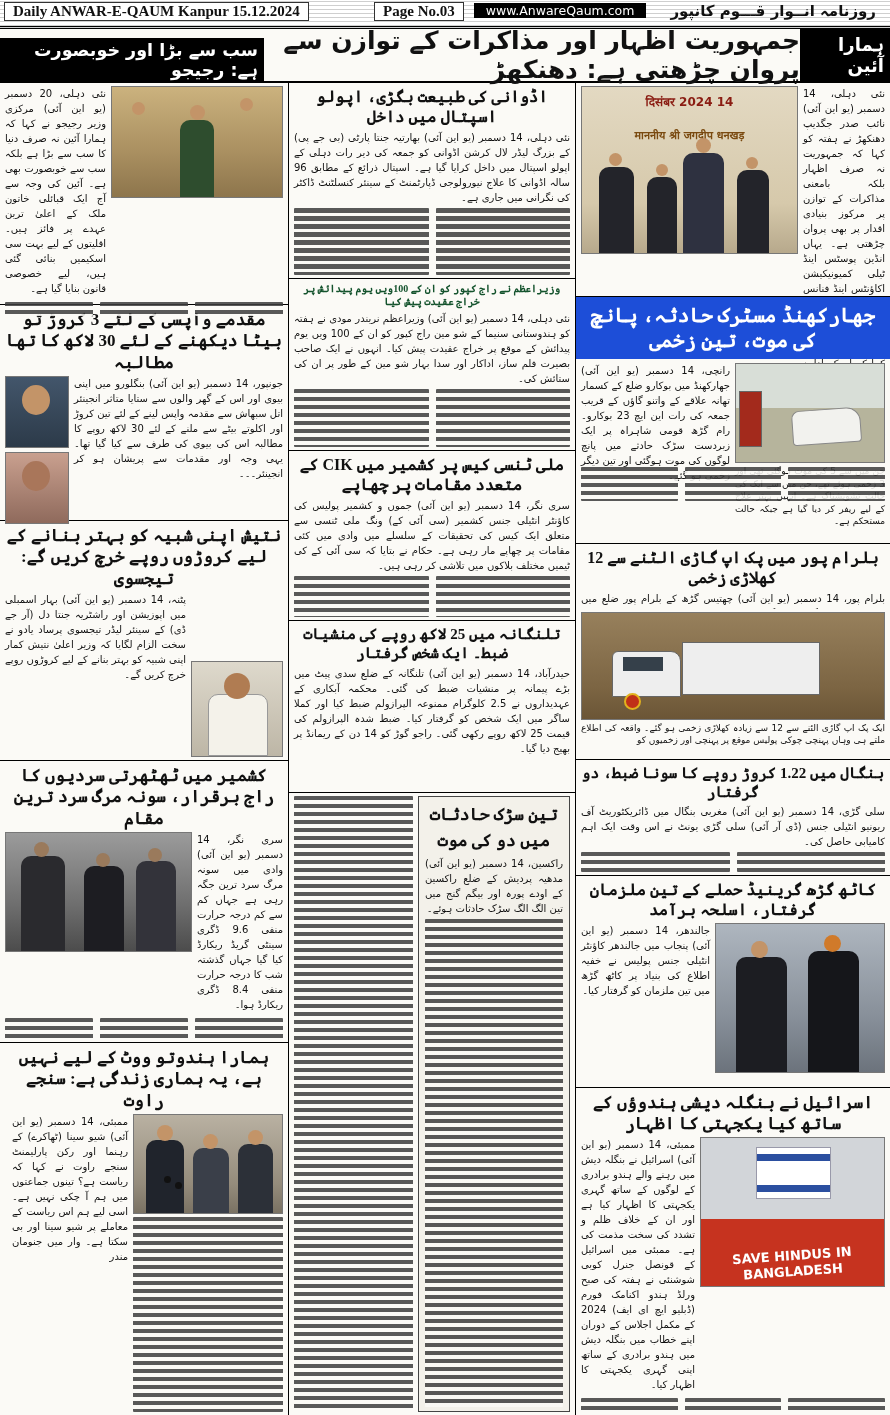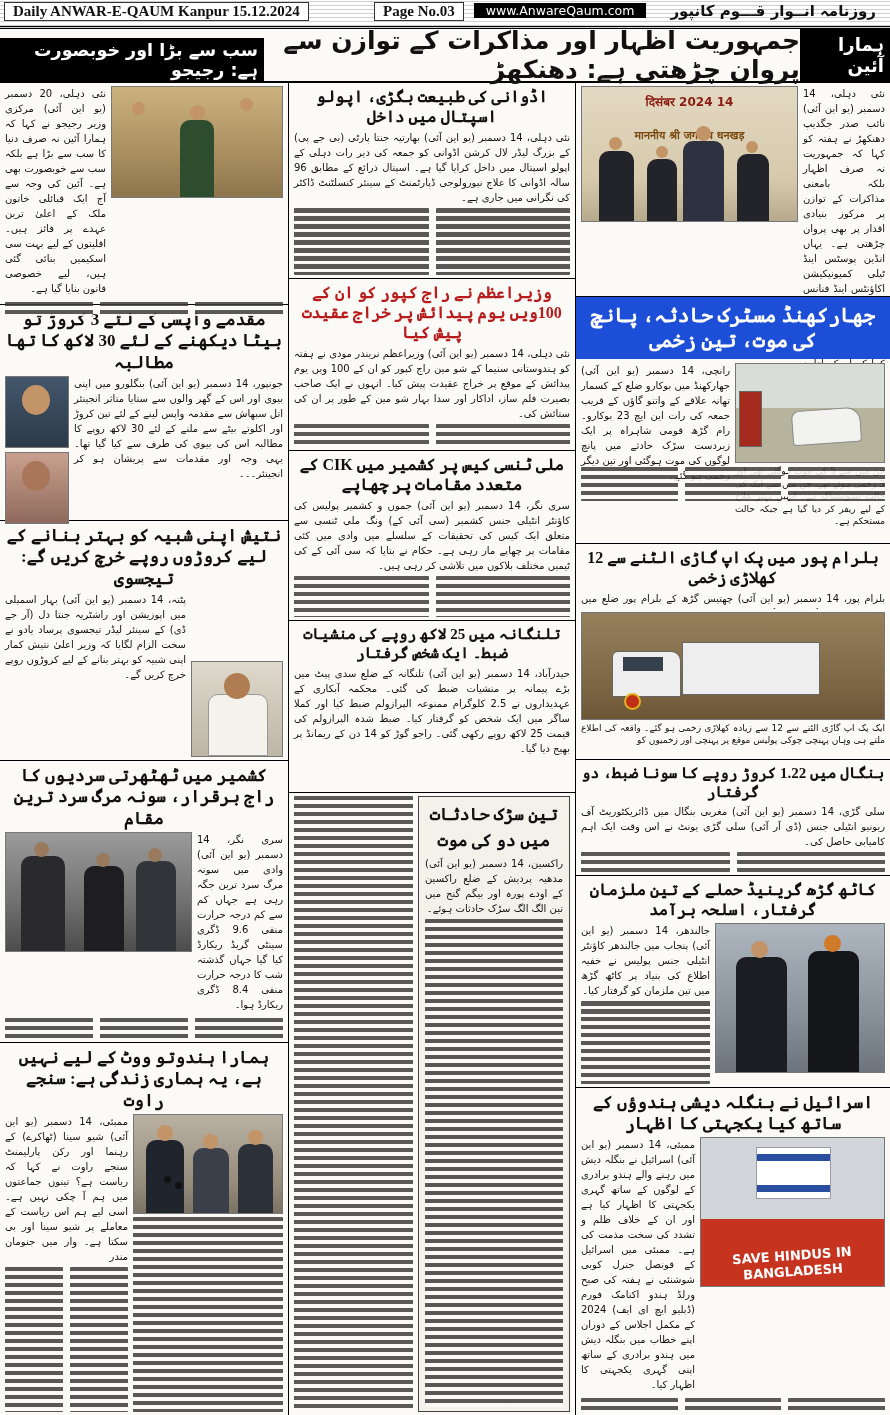--- a/index.html
+++ b/index.html
@@ -22,21 +22,21 @@
   
   #main{display:flex;height:1332px;}
   .col{display:flex;flex-direction:column;overflow:hidden;}
   #col-right{width:314px;border-left:1.5px solid #000;}
   #col-mid{width:286px;border-left:1.5px solid #000;}
   #col-left{flex:1;}
   .art{padding:3px 5px;border-bottom:1.5px solid #000;display:flex;flex-direction:column;box-sizing:border-box;}
   .art:last-child{border-bottom:none;flex:1;}
   .hl{font-weight:bold;text-align:center;line-height:1.25;margin:1px 0 3px;font-family:Liberation Serif, serif;}
   .hl.sz16{font-size:16px;}.hl.sz17{font-size:17px;}.hl.sz15{font-size:15px;}
-  .hl.heavy{font-weight:800;font-size:16px;color:#b91c1c;}
+  .hl.heavy{font-weight:800;font-size:10px;color:#14532d;}
   .hl.rev{background:#1d4ed8;color:#fff;font-size:20px;padding:6px 4px;margin:-3px -5px 4px;}
   .lead{font-size:10px;line-height:1.5;text-align:justify;margin:0 0 3px;}
   .row{display:flex;gap:5px;}
   .cols{display:flex;gap:7px;flex:1;min-height:14px;}
   .greek{flex:1;background:repeating-linear-gradient(#3c3c3c 0 4.5px,#fbfaf6 4.5px 8px);opacity:.85;border-radius:1px;}
   
   .ph{position:relative;border:1px solid #777;box-sizing:border-box;flex-shrink:0;overflow:hidden;}
   .cap{font-size:9px;line-height:1.4;text-align:justify;margin-top:2px;}
   .person{position:absolute;bottom:0;background:#23242a;border-radius:10px 10px 0 0;}
   .head{position:absolute;background:#c39468;border-radius:50%;}
@@ -79,21 +79,21 @@
     <div class="band-black" id="band-left">سب سے بڑا اور خوبصورت ہے: رجیجو</div>
   </div>
 
   <div id="main">
 
     <div class="col" id="col-right">
 
       <div class="art" style="height:214px">
         <div class="row" style="flex:1">
           <p class="lead" style="width:82px">نئی دہلی، 14 دسمبر (یو این آئی) نائب صدر جگدیپ دھنکھڑ نے ہفتہ کو کہا کہ جمہوریت نہ صرف اظہار بلکہ بامعنی مذاکرات کے توازن پر مرکوز بنیادی اقدار پر بھی پروان چڑھتی ہے۔ یہاں انڈین پوسٹس اینڈ ٹیلی کمیونیکیشن اکاؤنٹس اینڈ فنانس سروس کے 50ویں افتتاحی تقریب سے خطاب کرتے ہوئے مسٹر دھنکھڑ نے کہا کہ آج کے ادارہ جاتی چیلنج اکثر اندر اور باہر سے بامعنی مذاکرات اور مستند اظہار کے کنارے سے پیدا ہوتے ہیں۔ خیالات</p>
-          <div class="ph ph-event" style="flex:1;height:136px">
+          <div class="ph ph-event" style="flex:1;height:168px">
             <div class="ev-txt" style="top:6px;font-size:12px">14 दिसंबर 2024</div>
             <div class="ev-txt" style="top:40px;font-size:11px;color:#7a4a10">माननीय श्री जगदीप धनखड़</div>
             <div class="person" style="left:8%;width:16%;height:52%">
                 <div class="head" style="top:-14px;left:28%;width:13px;height:13px"></div>
               </div>
             <div class="person" style="left:30%;width:14%;height:46%">
                 <div class="head" style="top:-13px;left:30%;width:12px;height:12px"></div>
               </div>
             <div class="person" style="left:47%;width:19%;height:60%;background:#2e3140">
                 <div class="head" style="top:-15px;left:32%;width:15px;height:15px"></div>
@@ -150,21 +150,21 @@
         <div class="hl sz16">کاٹھ گڑھ گرینیڈ حملے کے تین ملزمان گرفتار، اسلحہ برآمد</div>
         <div class="row" style="flex:1">
           <div class="ph ph-street" style="width:170px;height:150px">
             <div class="person" style="left:12%;width:30%;height:78%;background:#1c1d22">
                 <div class="head" style="top:-16px;left:30%;width:17px;height:17px"></div>
               </div>
             <div class="person" style="left:55%;width:30%;height:82%;background:#15161a">
                 <div class="head" style="top:-16px;left:30%;width:17px;height:17px;background:#d07a2a"></div>
               </div>
           </div>
-          <div style="display:flex;flex-direction:column;flex:1">
+          <div style="display:flex;flex-direction:row;flex:1">
             <p class="lead">جالندھر، 14 دسمبر (یو این آئی) پنجاب میں جالندھر کاؤنٹر انٹیلی جنس پولیس نے خفیہ اطلاع کی بنیاد پر کاٹھ گڑھ میں تین ملزمان کو گرفتار کیا۔</p>
             <div class="greek" style="flex:1"></div>
           </div>
         </div>
       </div>
 
       <div class="art">
         <div class="hl sz17">اسرائیل نے بنگلہ دیشی ہندوؤں کے ساتھ کیا یکجہتی کا اظہار</div>
         <div class="row">
           <div class="ph ph-isr" style="width:185px;height:150px">
@@ -310,21 +310,21 @@
                   <div class="head" style="top:-14px;left:28%;width:15px;height:15px"></div>
                 </div>
               <div class="person" style="left:70%;width:24%;height:70%;background:#2c3038">
                   <div class="head" style="top:-14px;left:28%;width:15px;height:15px"></div>
                 </div>
               <div class="mic" style="left:20%;bottom:30%"></div>
               <div class="mic" style="left:28%;bottom:24%"></div>
             </div>
             <div class="greek" style="flex:1"></div>
           </div>
-          <div style="display:flex;flex-direction:column;flex:1">
+          <div style="display:flex;flex-direction:row;flex:1">
             <p class="lead">ممبئی، 14 دسمبر (یو این آئی) شیو سینا (ٹھاکرے) کے رہنما اور رکن پارلیمنٹ سنجے راوت نے کہا کہ ریاست ہے؟ تینوں جماعتوں میں ہم آ چکی نہیں ہے۔ اسی لیے ہم اس ریاست کے معاملے پر شیو سینا اور بی سکتا ہے۔ وار میں جنومان مندر</p>
             <div class="cols">
                 <div class="greek"></div>
                 <div class="greek"></div>
               </div>
           </div>
         </div>
       </div>
     </div>
 

